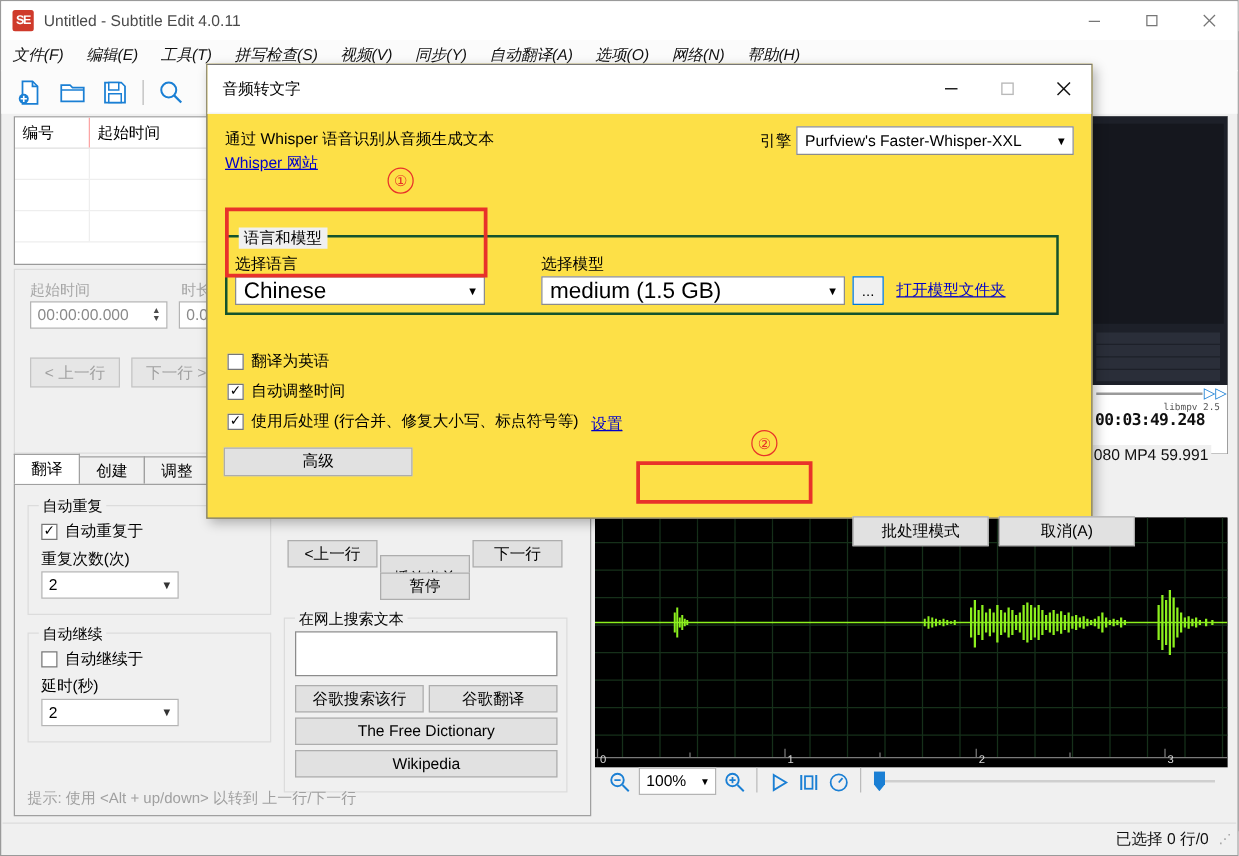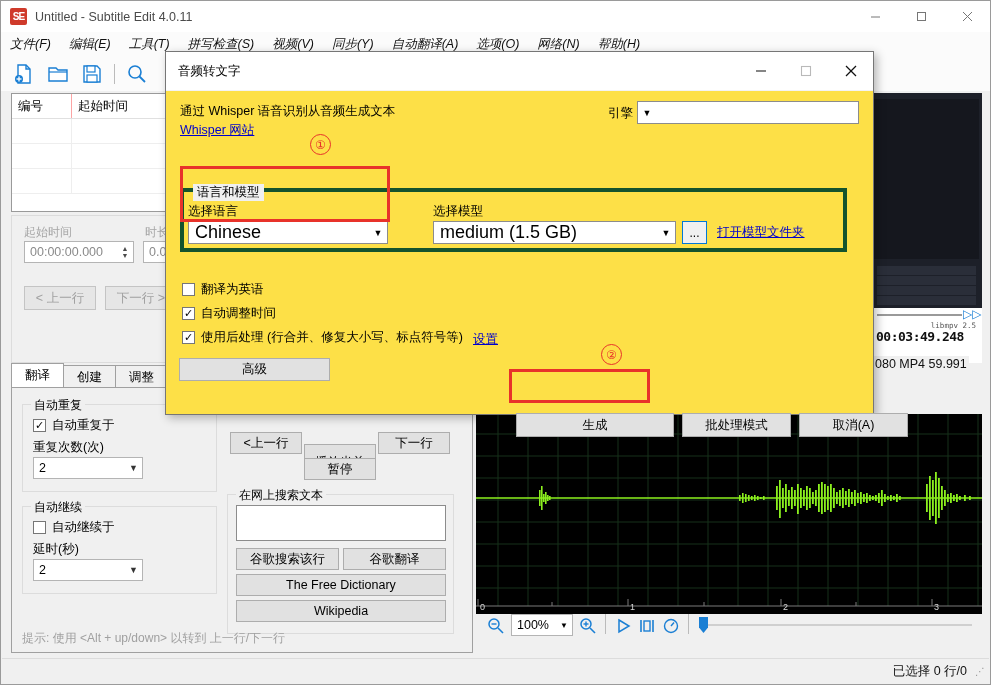--- a/index.html
+++ b/index.html
@@ -233,21 +233,21 @@
   .engine-label { position: absolute; right: 240px; top: 14px; font-size: 12.5px; }
   .engine-combo {
     position: absolute; right: 14px; top: 10px; width: 222px; height: 23px;
     border: 1px solid #8c8c8c; background: #fff; box-sizing: border-box;
     display: flex; align-items: center;
   }
   .engine-combo .cval { flex: 1; padding-left: 6px; font-size: 12.5px; }
 
   .gb-lang {
     position: absolute; left: 14px; top: 97px; width: 667px; height: 64px;
-    border: 4px solid #14532d; box-sizing: border-box;
+    border: 2px solid #14532d; box-sizing: border-box;
   }
   .gb-lang .gb-title {
     position: absolute; top: -8px; left: 9px; background: #f0f0f0; padding: 0 4px; font-size: 12.5px;
   }
 
   .red-outline {
     position: absolute; border: 3px solid #e8322a; box-sizing: border-box;
     pointer-events: none; z-index: 60;
   }
   .circ-num {
@@ -666,20 +666,21 @@
         </div>
       </div>
     </div>
 
     <div class="dlg-body">
       <div class="dlg-desc">通过 Whisper 语音识别从音频生成文本</div>
       <div class="dlg-link">Whisper 网站</div>
 
       <div class="engine-label">引擎</div>
       <div class="engine-combo">
+        <div class="cval">Purfview's Faster-Whisper-XXL</div>
         <div style="width:18px;text-align:center;font-size:9px">▼</div>
       </div>
 
       <div class="gb-lang">
         <div class="gb-title">语言和模型</div>
       </div>
 
       <div style="position:absolute;left:22px;top:112px;font-size:12.5px">选择语言</div>
       <div class="dlg-combo" style="position:absolute;left:22px;top:130px;width:200px">
         <div class="cval">Chinese</div>
@@ -703,21 +704,20 @@
         <span>自动调整时间</span>
       </div>
       <div class="cb" style="position:absolute;left:16px;top:238px">
         <span class="box">✓</span>
         <span>使用后处理 (行合并、修复大小写、标点符号等)</span>
       </div>
       <div class="a-link" style="position:absolute;left:307px;top:240px">设置</div>
 
       <div class="btn" style="position:absolute;left:13px;top:267px;width:151px;height:23px">高级</div>
 
-      <div class="btn" style="position:absolute;left:350px;top:322px;width:158px;height:24px">生成</div>
       <div class="btn" style="position:absolute;left:516px;top:322px;width:109px;height:24px">批处理模式</div>
       <div class="btn" style="position:absolute;left:633px;top:322px;width:109px;height:24px">取消(A)</div>
     </div>
   </div>
 
   <div class="red-outline" style="left:180px;top:166px;width:210px;height:56px"></div>
   <div class="circ-num" style="left:310px;top:134px">①</div>
 
   <div class="red-outline" style="left:509px;top:369px;width:141px;height:34px"></div>
   <div class="circ-num" style="left:601px;top:344px">②</div>

